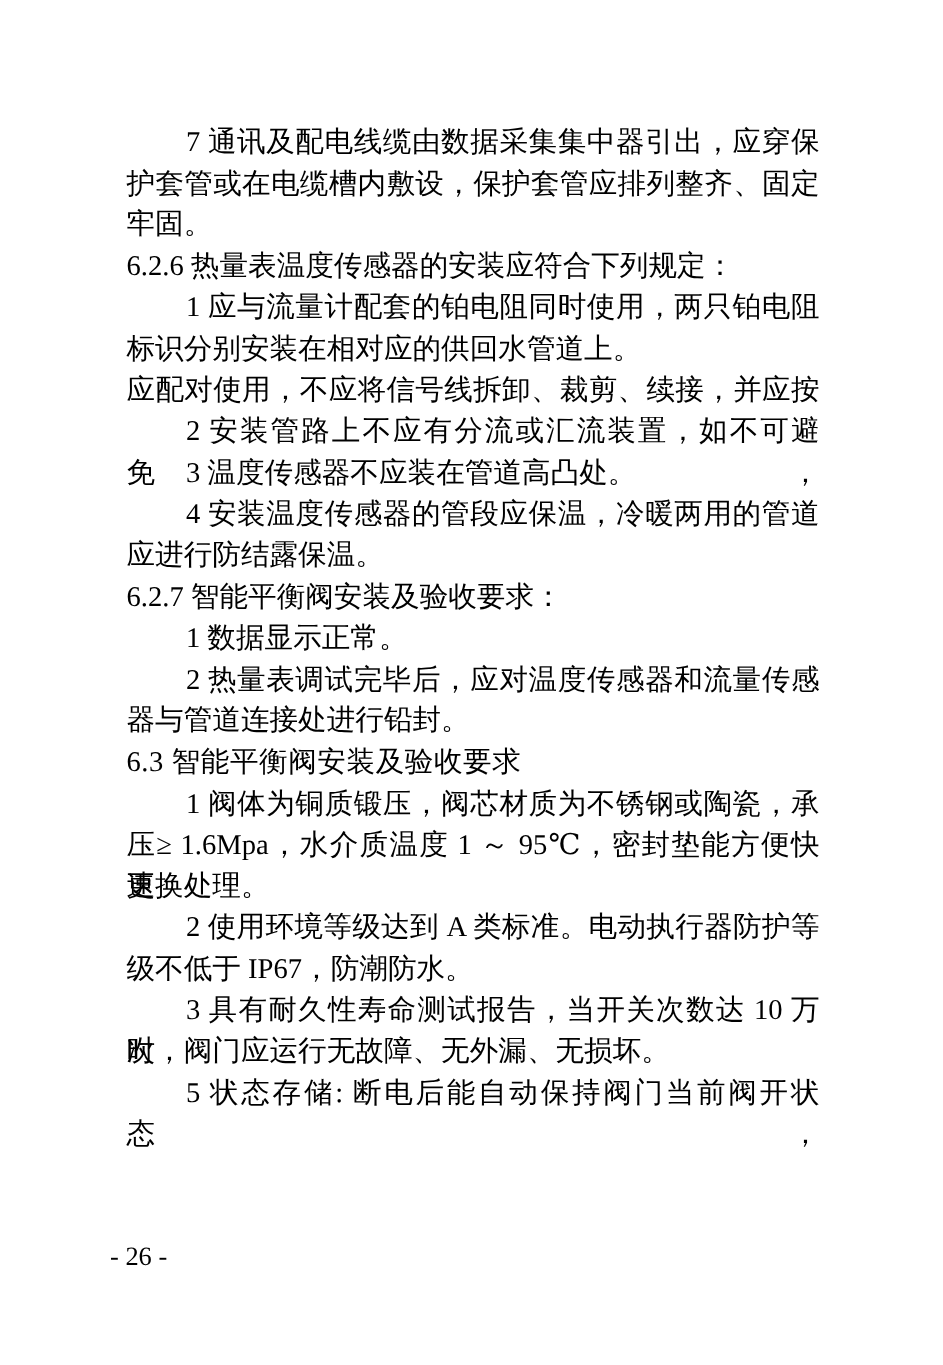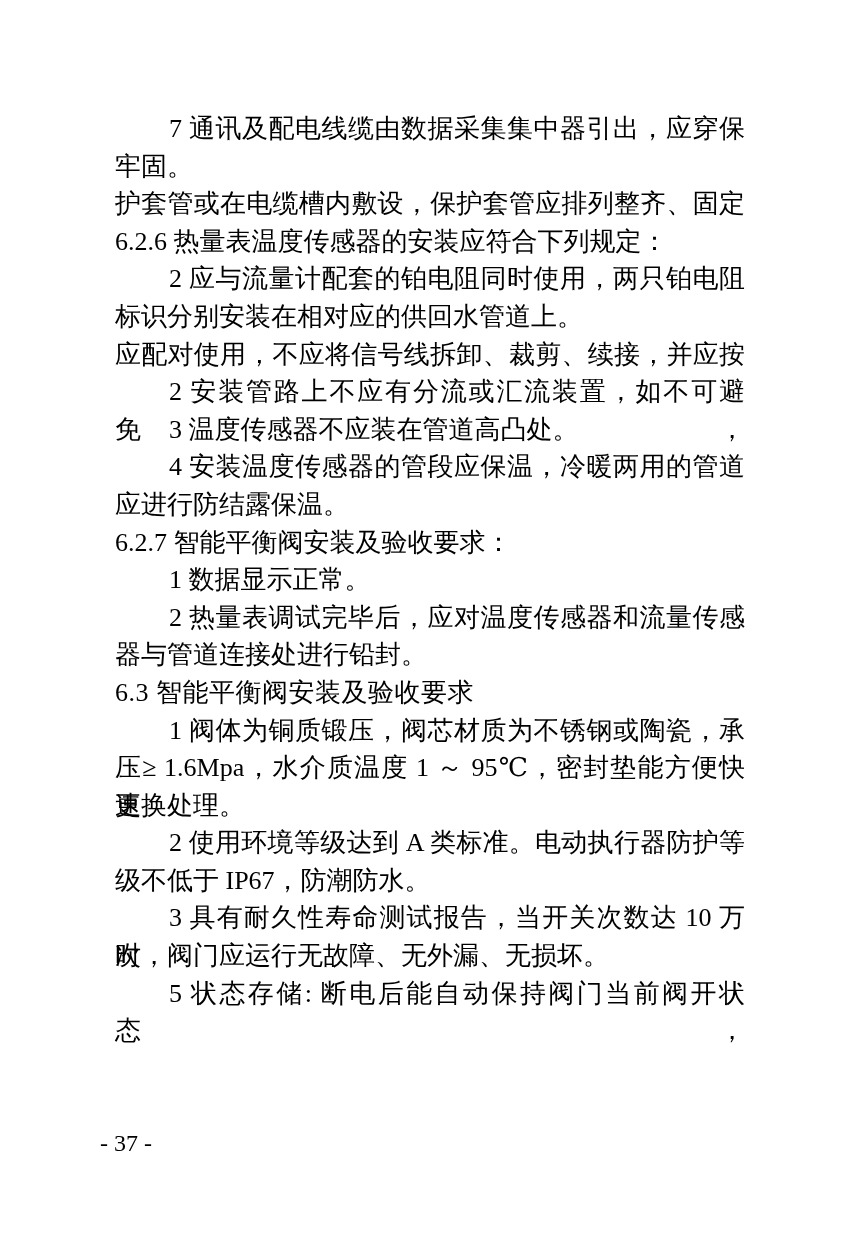--- a/index.html
+++ b/index.html
@@ -54,38 +54,38 @@
     line-height: 30px;
     color: #000000;
   }
 </style>
 </head>
 <body>
 
 <div class="page">
   <div class="content">
       <div class="line indent justify">7 通讯及配电线缆由数据采集集中器引出，应穿保</div>
+      <div class="line justify">护套管或在电缆槽内敷设，保护套管应排列整齐、固定</div>
       <div class="line">牢固。</div>
-      <div class="line justify">护套管或在电缆槽内敷设，保护套管应排列整齐、固定</div>
       <div class="line">6.2.6 热量表温度传感器的安装应符合下列规定：</div>
-      <div class="line indent justify">2 应与流量计配套的铂电阻同时使用，两只铂电阻</div>
+      <div class="line indent justify">1 应与流量计配套的铂电阻同时使用，两只铂电阻</div>
       <div class="line">标识分别安装在相对应的供回水管道上。</div>
       <div class="line justify">应配对使用，不应将信号线拆卸、裁剪、续接，并应按</div>
       <div class="line indent justify">2 安装管路上不应有分流或汇流装置，如不可避免，</div>
       <div class="line indent">3 温度传感器不应装在管道高凸处。</div>
       <div class="line indent justify">4 安装温度传感器的管段应保温，冷暖两用的管道</div>
       <div class="line">应进行防结露保温。</div>
       <div class="line">6.2.7 智能平衡阀安装及验收要求：</div>
       <div class="line indent">1 数据显示正常。</div>
       <div class="line indent justify">2 热量表调试完毕后，应对温度传感器和流量传感</div>
       <div class="line">器与管道连接处进行铅封。</div>
       <div class="line bold">6.3 智能平衡阀安装及验收要求</div>
       <div class="line indent justify">1 阀体为铜质锻压，阀芯材质为不锈钢或陶瓷，承</div>
       <div class="line justify">压≥ 1.6Mpa，水介质温度 1 ～ 95℃，密封垫能方便快速</div>
       <div class="line">更换处理。</div>
       <div class="line indent justify">2 使用环境等级达到 A 类标准。电动执行器防护等</div>
       <div class="line">级不低于 IP67，防潮防水。</div>
       <div class="line indent justify">3 具有耐久性寿命测试报告，当开关次数达 10 万次</div>
       <div class="line">时，阀门应运行无故障、无外漏、无损坏。</div>
       <div class="line indent justify">5 状态存储: 断电后能自动保持阀门当前阀开状态，</div>
     </div>
-  <div class="footer">- 37 -</div>
+  <div class="footer">- 26 -</div>
 </div>
 
 </body></html>

